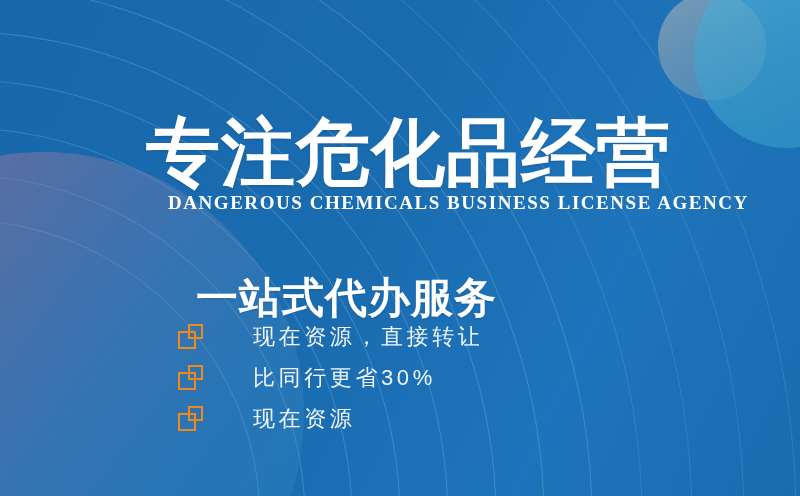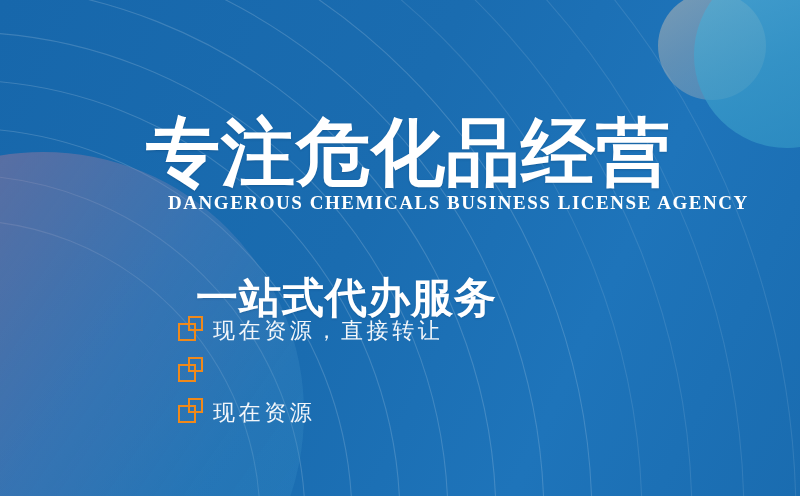--- a/index.html
+++ b/index.html
@@ -140,21 +140,23 @@
     margin-top: 33px;
   }
 
   .bullets {
     position: absolute;
     left: 178px;
     top: 316px;
   }
   .bullet-row {
     display: flex;
+    align-items: center;
     height: 41px;
+    gap: 40px;
   }
   .bullet-icon {
     position: relative;
     width: 25px;
     height: 25px;
     flex: 0 0 25px;
     margin-right: 10px;
   }
   .bullet-icon .sq {
     position: absolute;
@@ -227,20 +229,21 @@
           <span class="sq sq-large"></span>
         </span>
         <span class="bullet-text">现在资源，直接转让</span>
       </div>
 
       <div class="bullet-row">
         <span class="bullet-icon">
           <span class="sq sq-small"></span>
           <span class="sq sq-large"></span>
         </span>
+        <span class="bullet-text">比同行更省30%</span>
       </div>
 
       <div class="bullet-row">
         <span class="bullet-icon">
           <span class="sq sq-small"></span>
           <span class="sq sq-large"></span>
         </span>
         <span class="bullet-text">现在资源</span>
       </div>
 

